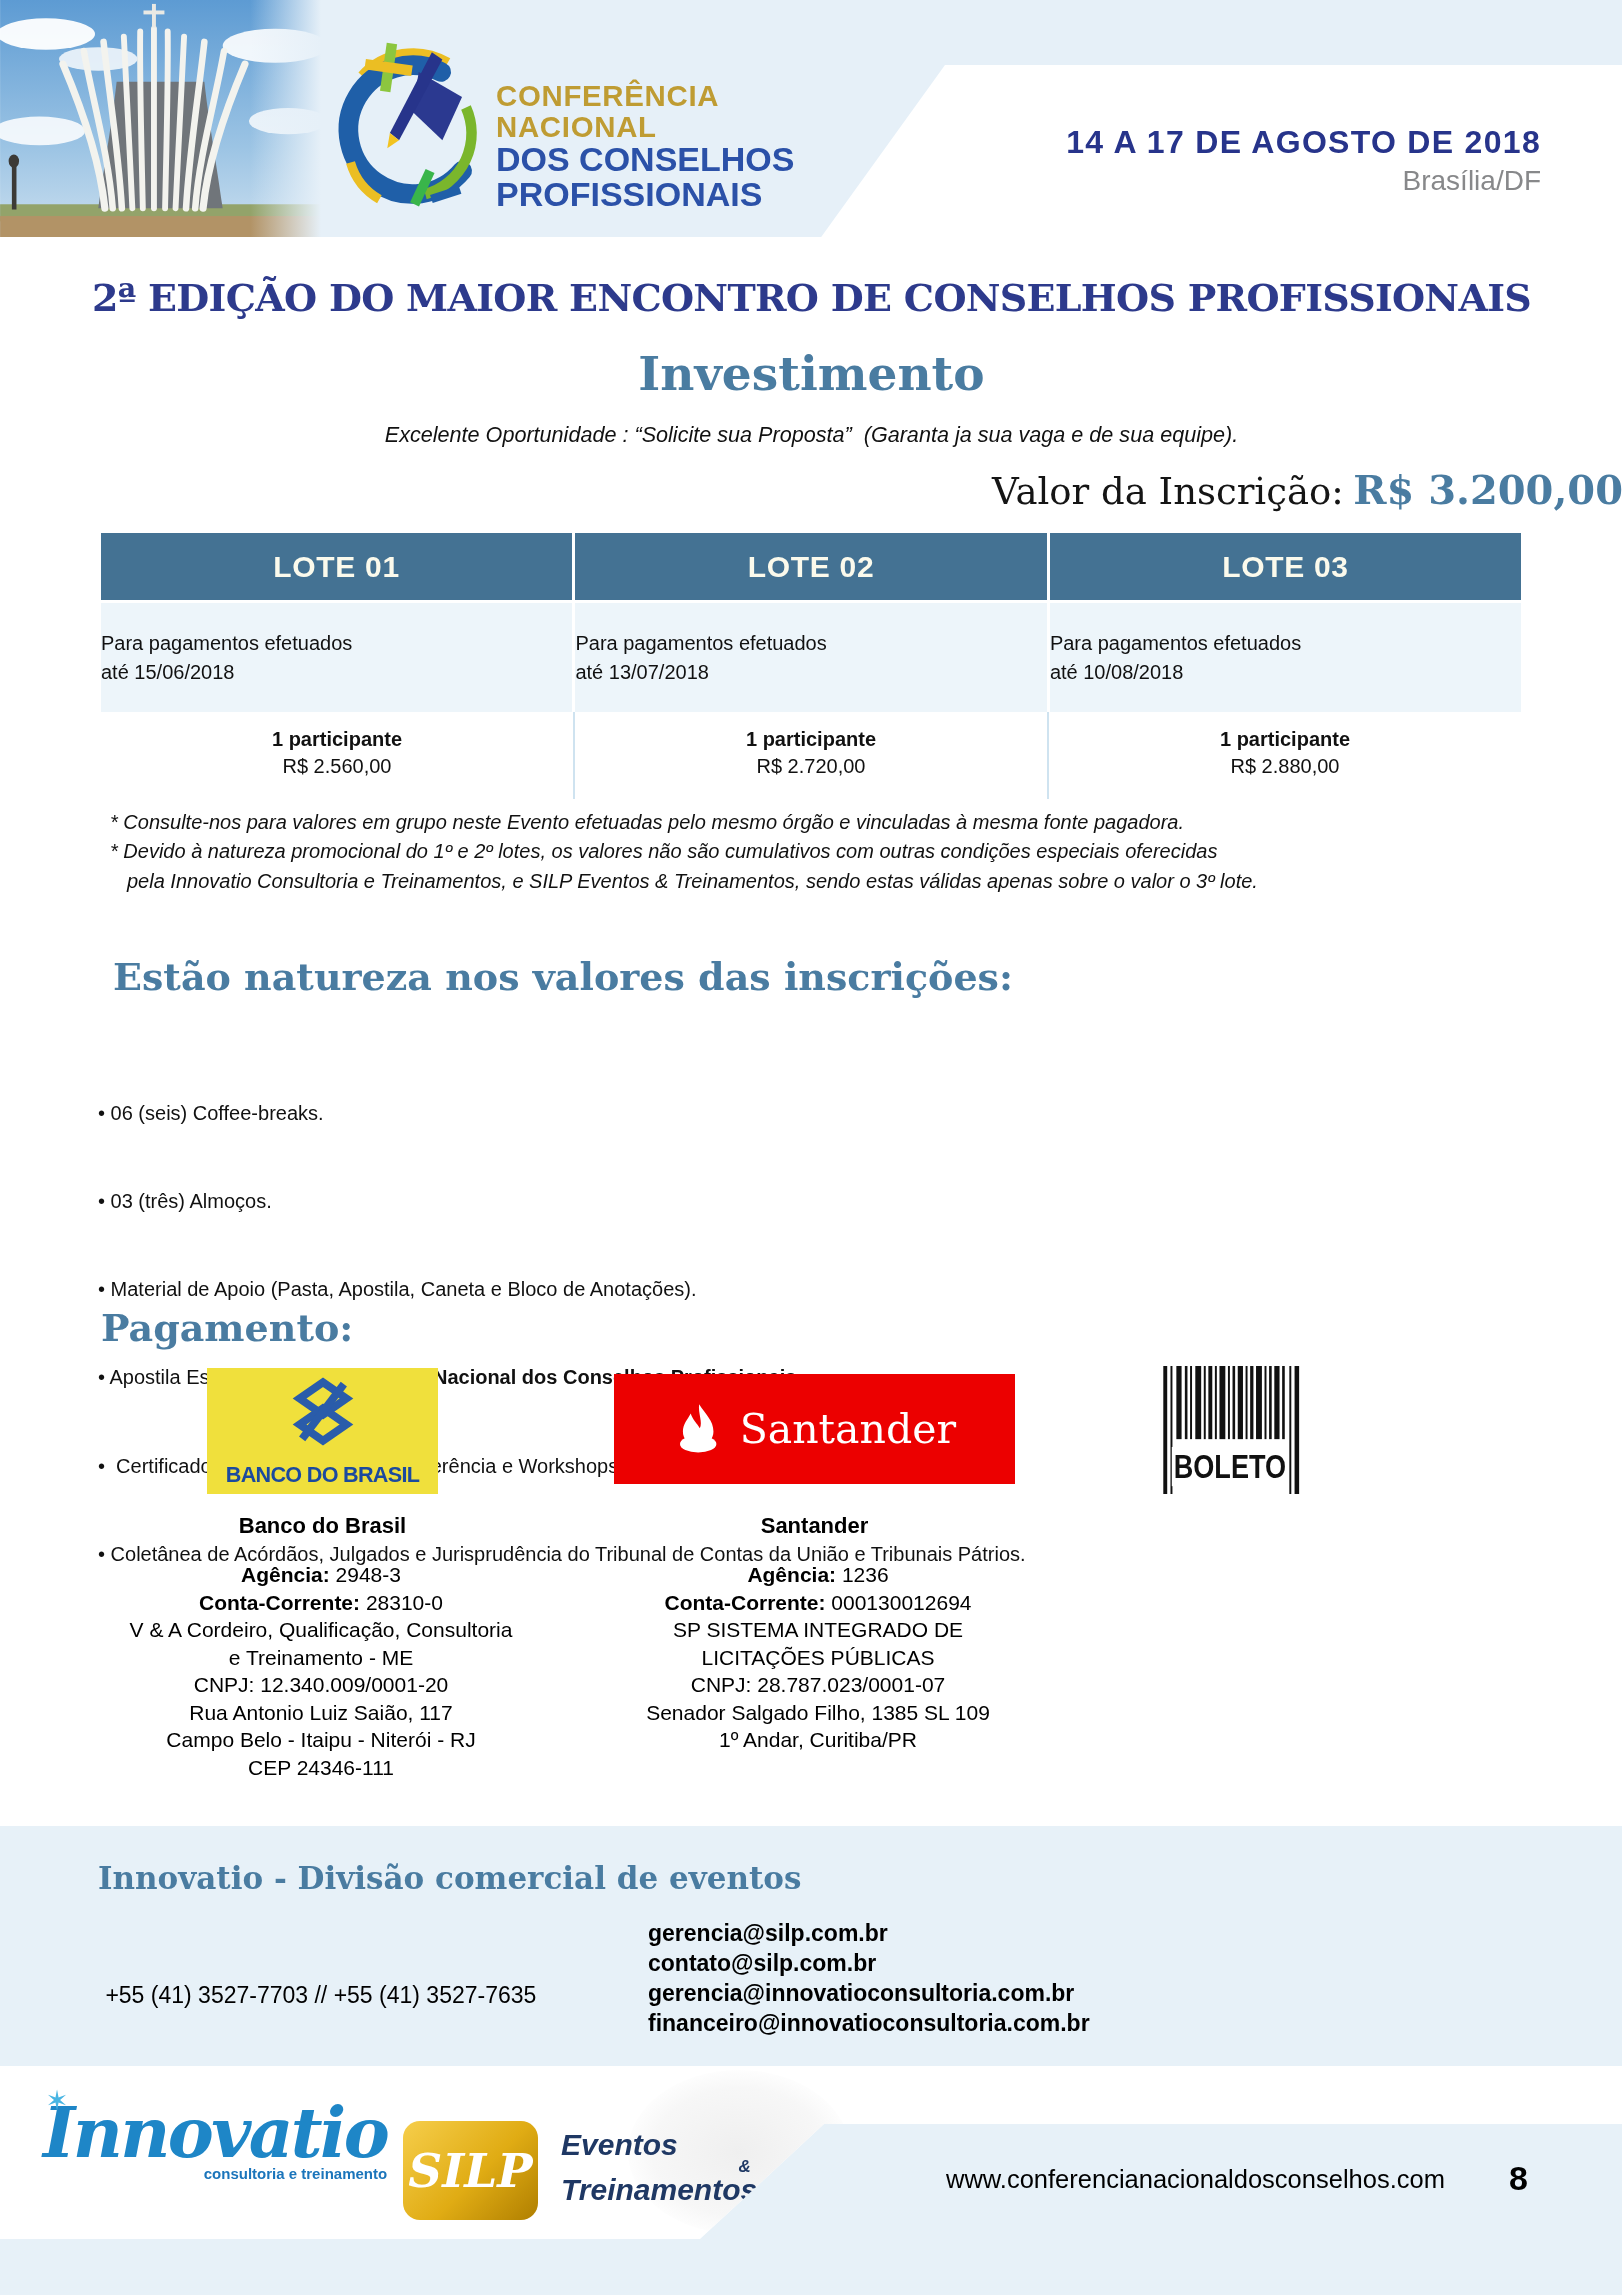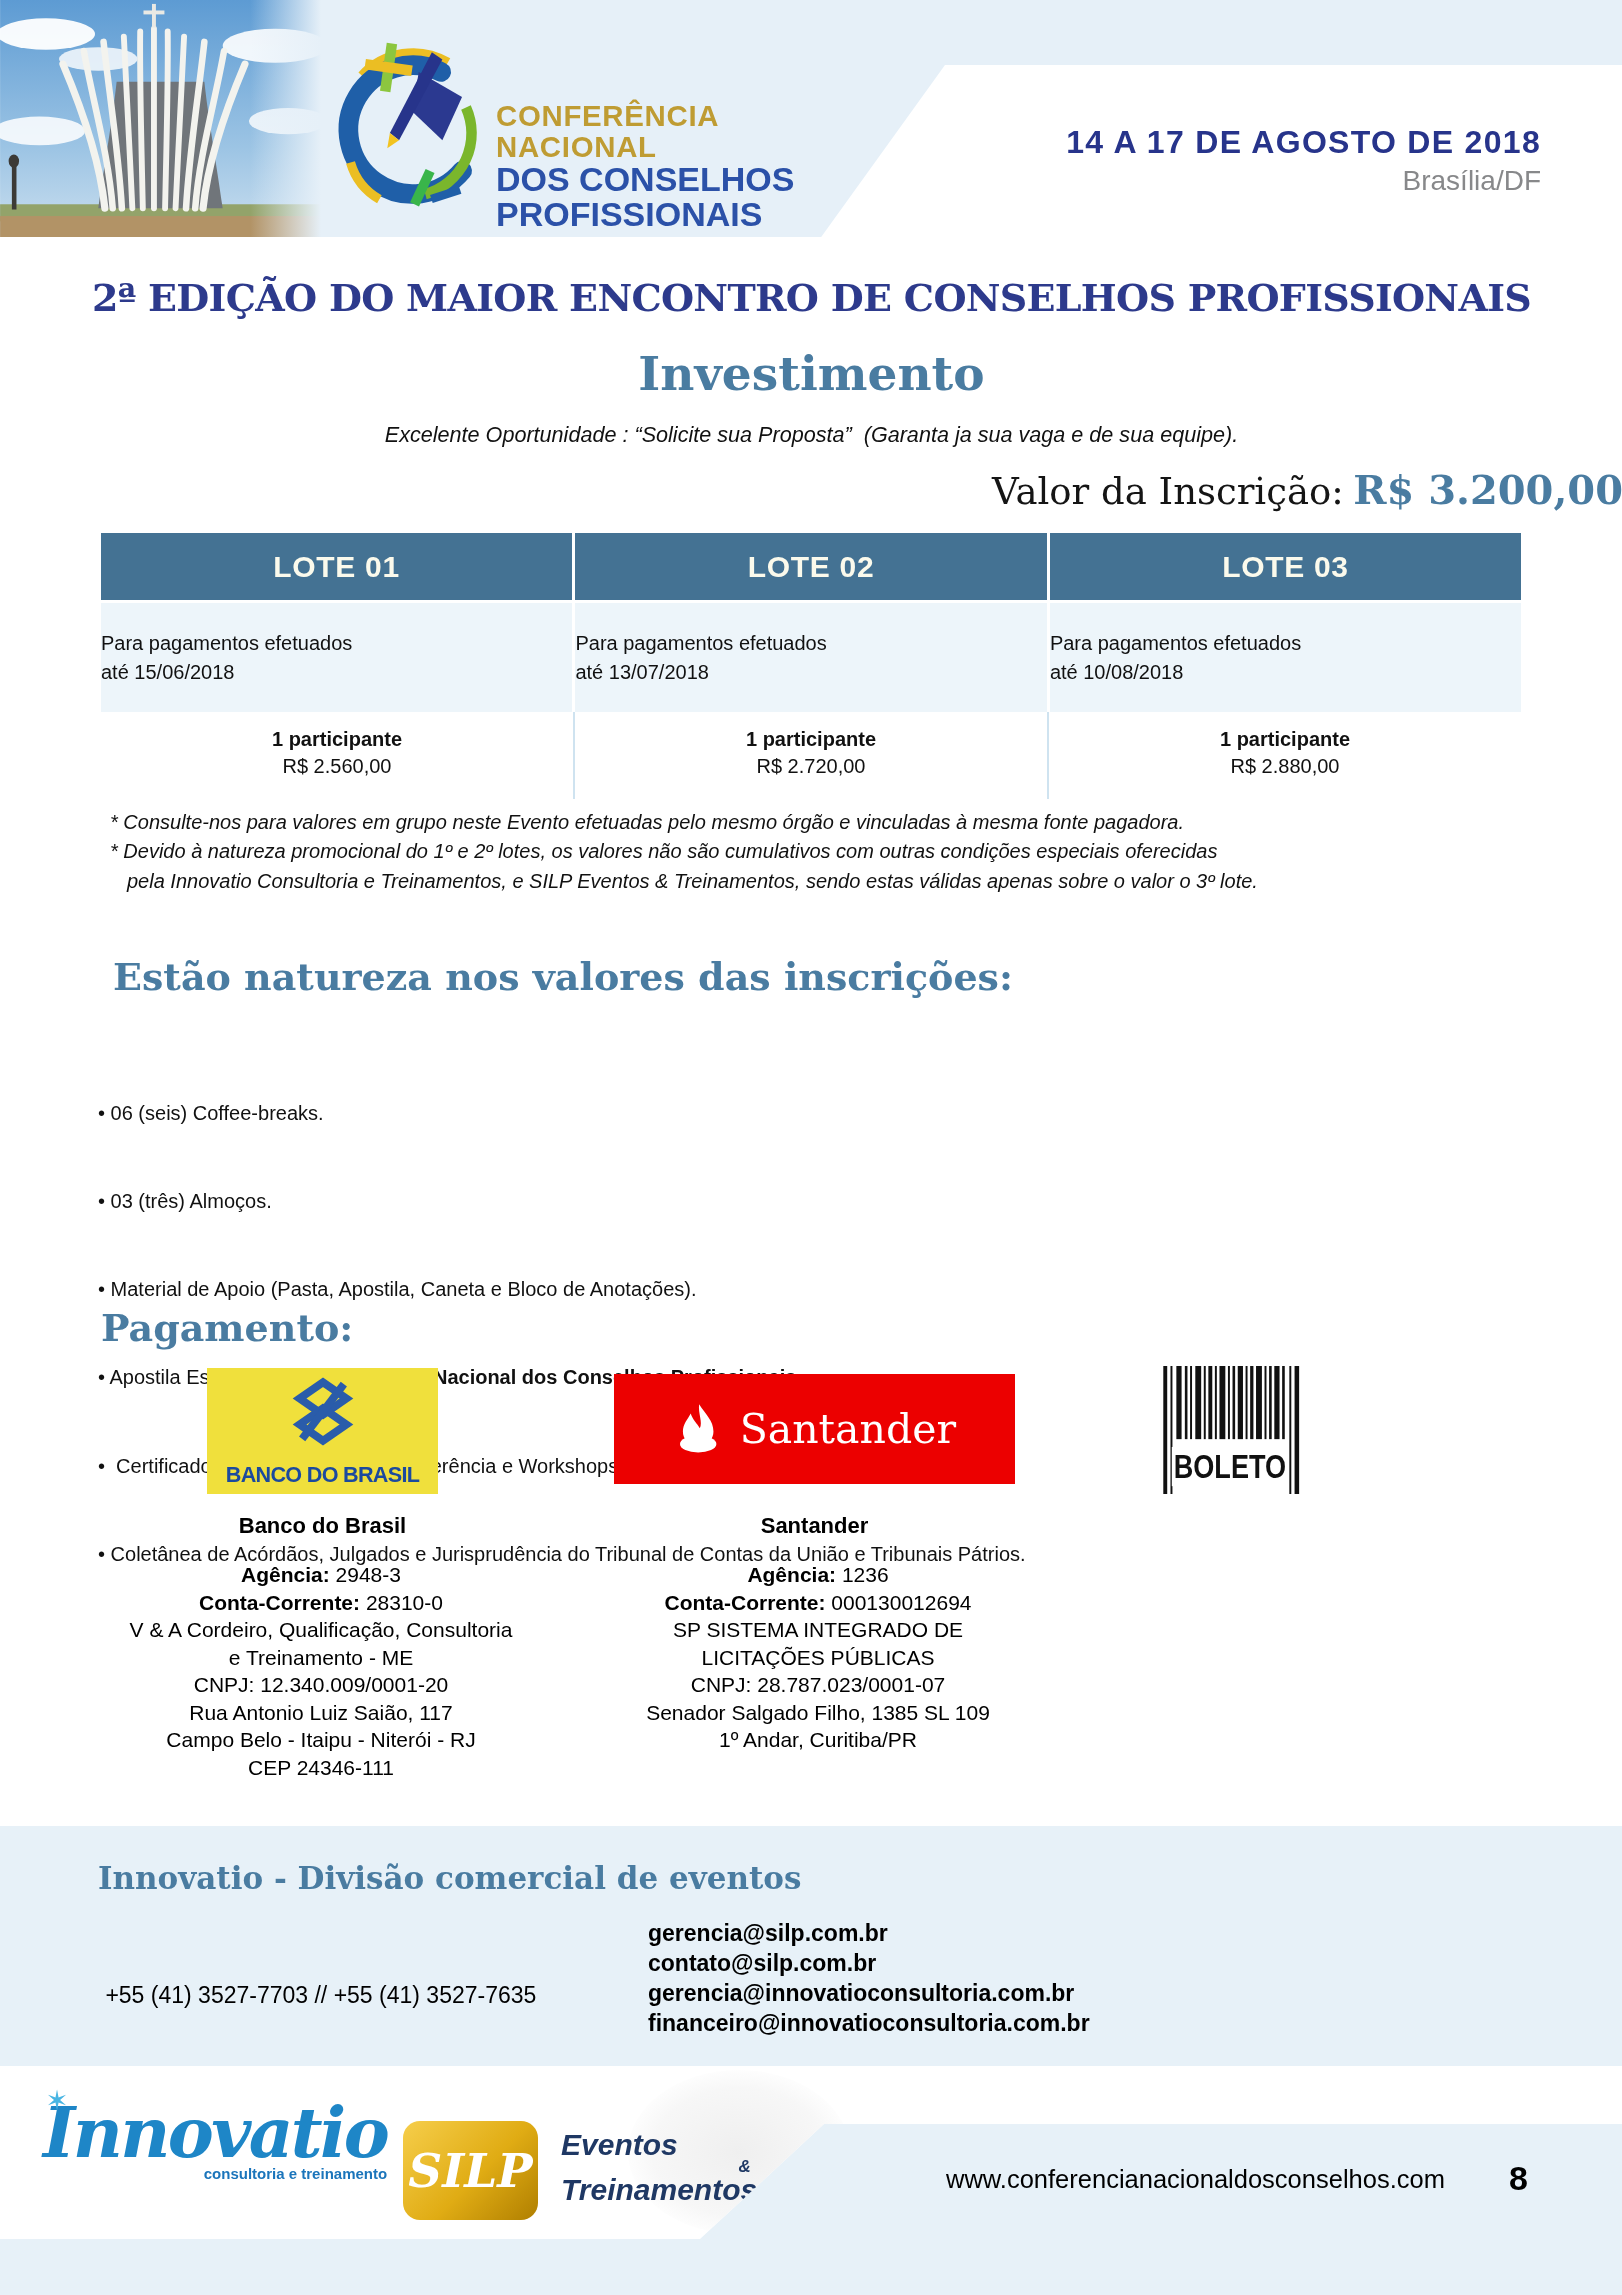--- a/index.html
+++ b/index.html
@@ -6,21 +6,21 @@
   * { margin:0; padding:0; box-sizing:border-box; }
   html,body { background:#fff; }
   body { font-family:"Liberation Sans", sans-serif; }
   .page { position:relative; width:1623px; height:2295px; background:#fff; overflow:hidden; }
 
   
   .header { position:absolute; left:0; top:0; width:1623px; height:237px; background:#E6F0F8; }
   .photo { position:absolute; left:0; top:0; width:321px; height:237px; overflow:hidden; }
   .photo::after { content:""; position:absolute; inset:0; background:linear-gradient(90deg, rgba(230,240,248,0) 78%, #E6F0F8 100%); }
   .emblem { position:absolute; left:319px; top:34px; width:168px; height:185px; }
-  .logo-text { position:absolute; left:496px; top:80px; white-space:nowrap;margin-top:20px; }
+  .logo-text { position:absolute; left:496px; top:80px; white-space:nowrap; }
   .lt-gold { font-weight:bold; font-size:29.4px; line-height:31px; color:#BF9C33; letter-spacing:0.7px; }
   .lt-blue { font-weight:bold; font-size:34px; line-height:35px; color:#2B51A8; letter-spacing:0px; }
   .date-panel { position:absolute; right:0; top:0; width:811px; height:237px; background:#ffffff;
                 clip-path:polygon(133px 65px, 811px 65px, 811px 237px, 9.2px 237px); }
   .hdr-date { position:absolute; top:124px; right:82px; font-size:32px; font-weight:bold; color:#27348B; letter-spacing:1.3px; }
   .hdr-loc  { position:absolute; top:165px; right:82px; font-size:28px; color:#87888A; }
 
   
   .main-title { position:absolute; top:275px; left:0; width:1623px; text-align:center;
                 font-family:"DejaVu Serif", serif; font-weight:bold; font-size:38px; color:#2D3A8C; letter-spacing:-0.7px; }

